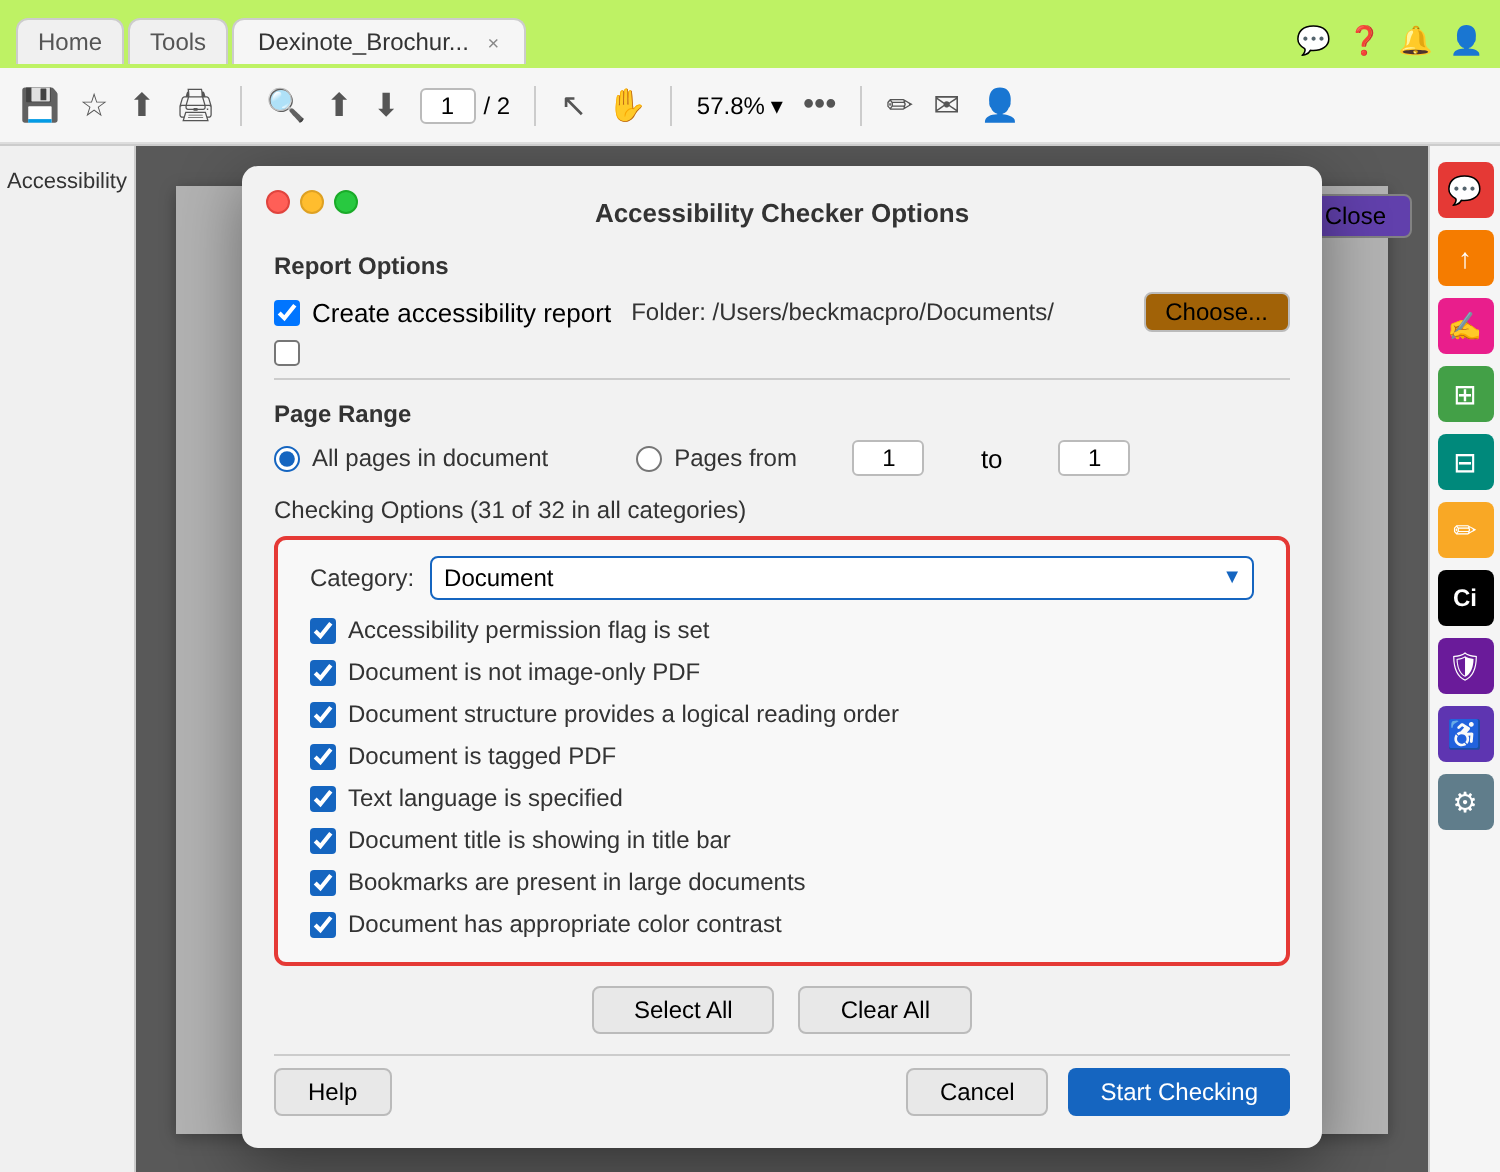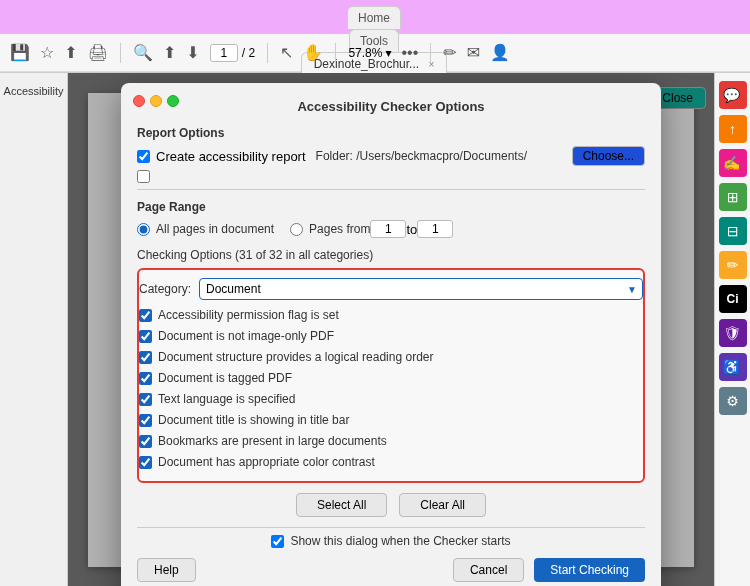--- a/index.html
+++ b/index.html
@@ -14,23 +14,22 @@
 
     
     .browser-chrome {
       background: #f0f0f0;
       border-bottom: 1px solid #ccc;
     }
     .browser-tabs {
       display: flex;
       align-items: center;
       padding: 6px 8px 0;
-      background: #f0abfc;
+      background: #bef264;
       height: 34px;
-      flex-direction: column;
     }
     .tab-item {
       padding: 4px 12px;
       background: #f0f0f0;
       border-radius: 6px 6px 0 0;
       font-size: 12px;
       color: #333;
       border: 1px solid #ccc;
       border-bottom: none;
       margin-right: 2px;
@@ -127,23 +126,23 @@
     .right-icon.green { background: #43a047; color: white; }
     .right-icon.teal { background: #00897b; color: white; }
     .right-icon.yellow { background: #f9a825; color: white; }
     .right-icon.blue-ci { background: #000000; color: white; font-size: 12px; font-weight: bold; }
     .right-icon.purple { background: #6a1b9a; color: white; }
     .right-icon.gray-tools { background: #607d8b; color: white; }
 
     
     .close-btn {
       position: absolute;
-      top: 14px;
+      top: 24px;
       right: 8px;
-      background: #14b8a6;
+      background: #8b5cf6;
       border: 1px solid #bbb;
       border-radius: 4px;
       padding: 3px 12px;
       font-size: 12px;
       cursor: pointer;
       z-index: 10;
     }
 
     
     .modal-overlay {
@@ -217,55 +216,55 @@
       accent-color: #1565c0;
     }
 
     .folder-path {
       font-size: 12px;
       color: #333;
       margin-left: 4px;
     }
     .choose-btn {
       margin-left: auto;
-      background: #1d4ed8;
+      background: #a16207;
       border: 1px solid #bbb;
       border-radius: 4px;
       padding: 2px 10px;
       font-size: 12px;
       cursor: pointer;
     }
     .page-range-section {
       margin: 10px 0;
     }
     .page-range-row {
       display: flex;
       align-items: center;
-      gap: 0;
+      gap: 28px;
     }
     .page-range-input {
       width: 36px;
       border: 1px solid #bbb;
       border-radius: 3px;
       padding: 1px 4px;
       font-size: 12px;
       text-align: center;
       background: white;
     }
     .checking-options-label {
       font-size: 12px;
       color: #333;
       margin-bottom: 6px;
     }
 
     
     .category-section {
       border: 2px solid #e53935;
       border-radius: 6px;
-      padding: 8px 0;
+      padding: 8px 16px;
       background: #f8f8f8;
       margin-bottom: 10px;
     }
     .category-row {
       display: flex;
       align-items: center;
       gap: 8px;
       margin-bottom: 8px;
     }
     .category-label {
@@ -527,24 +526,20 @@
           </div>
         </div>
 
         <div class="action-buttons-row">
           <button class="action-btn">Select All</button>
           <button class="action-btn">Clear All</button>
         </div>
 
         <div class="divider"></div>
 
-        <div class="show-dialog-row">
-          <input type="checkbox" checked="" style="">
-          <span>Show this dialog when the Checker starts</span>
-        </div>
 
         <div class="footer-buttons">
           <button class="help-btn">Help</button>
           <div class="footer-right">
             <button class="cancel-btn">Cancel</button>
             <button class="start-btn">Start Checking</button>
           </div>
         </div>
 
       </div>

